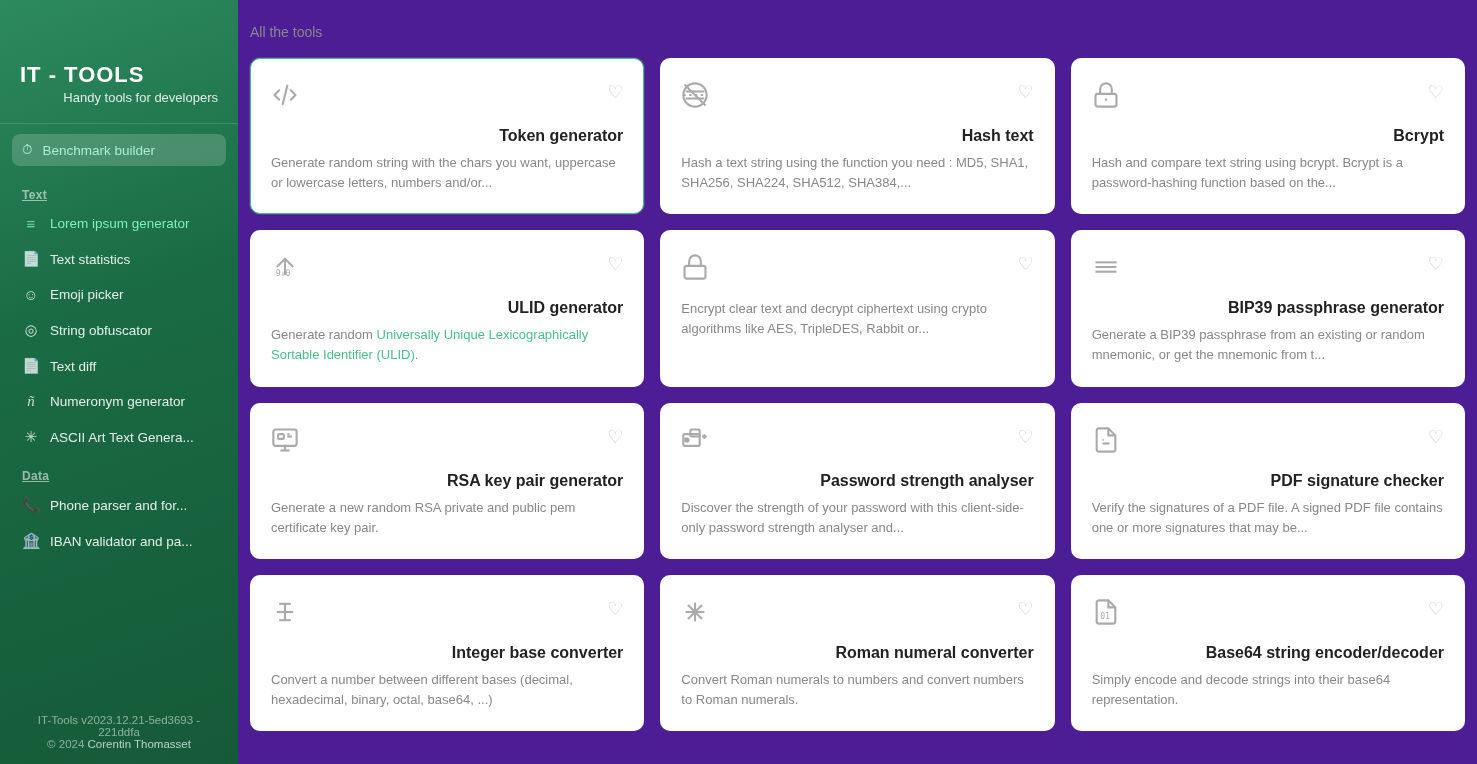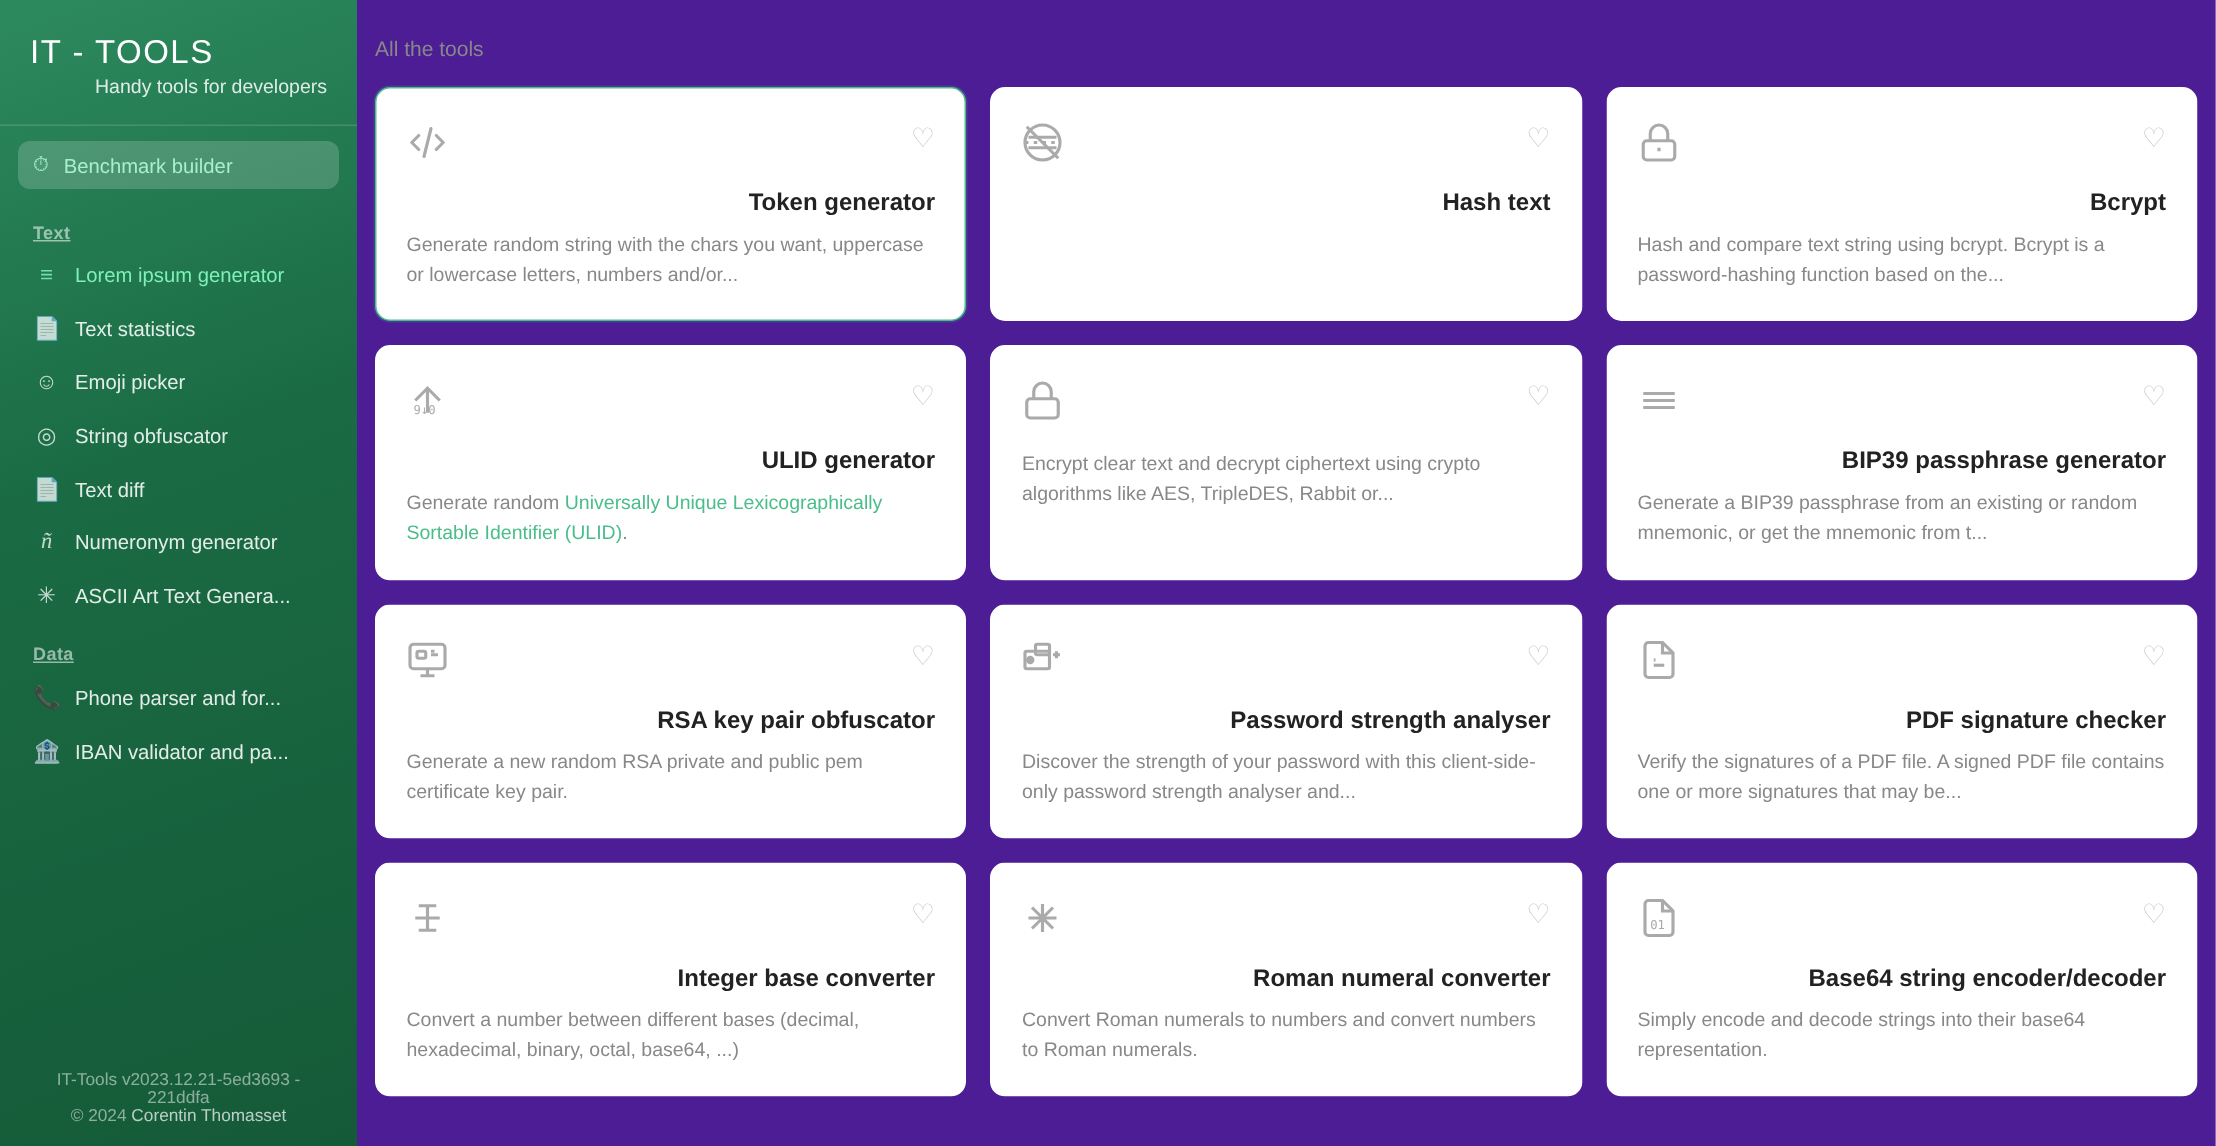--- a/index.html
+++ b/index.html
@@ -18,23 +18,24 @@
     }
     #sidebar::-webkit-scrollbar { width: 4px; }
     #sidebar::-webkit-scrollbar-thumb { background: rgba(255,255,255,0.3); }
 
     .sidebar-header {
       padding: 22px 20px 18px;
       border-bottom: 1px solid rgba(255,255,255,0.15);
     }
     .sidebar-title {
       font-size: 22px;
-      font-weight: 400;
+      font-weight: 700;
       letter-spacing: 1px;
       color: white;
+      margin-top: 40px;
     }
     .sidebar-subtitle {
       font-size: 13px;
       color: rgba(255,255,255,0.85);
       margin-top: 2px;
       text-align: right;
     }
 
     .sidebar-pinned {
       padding: 10px 12px 6px;
@@ -247,20 +248,21 @@
               <ellipse cx="12" cy="12" rx="10" ry="10"></ellipse>
               <line x1="4" y1="9" x2="20" y2="9"></line>
               <line x1="4" y1="15" x2="20" y2="15"></line>
               <line x1="2" y1="12" x2="22" y2="12" stroke-dasharray="2 3"></line>
               <path d="M3 3l18 18"></path>
             </svg>
         </div>
         <div class="heart-icon">♡</div>
       </div>
       <div class="tool-name">Hash text</div>
+      <div class="tool-desc">Hash a text string using the function you need : MD5, SHA1, SHA256, SHA224, SHA512, SHA384,...</div>
     </div>
 
     <div class="tool-card">
       <div class="tool-card-top">
         <div class="tool-icon">
           <svg viewBox="0 0 24 24">
               <rect x="3" y="11" width="18" height="11" rx="2" ry="2"></rect>
               <path d="M7 11V7a5 5 0 0 1 10 0v4"></path>
               <line x1="12" y1="15" x2="12" y2="17"></line>
             </svg>
@@ -321,21 +323,21 @@
               <rect x="2" y="3" width="20" height="14" rx="2"></rect>
               <line x1="8" y1="21" x2="16" y2="21"></line>
               <line x1="12" y1="17" x2="12" y2="21"></line>
               <rect x="6" y="7" width="5" height="4" rx="1"></rect>
               <line x1="14" y1="9" x2="18" y2="9"></line>
               <line x1="14" y1="7" x2="16" y2="7"></line>
             </svg>
         </div>
         <div class="heart-icon">♡</div>
       </div>
-      <div class="tool-name">RSA key pair obfuscator</div>
+      <div class="tool-name">RSA key pair generator</div>
       <div class="tool-desc">Generate a new random RSA private and public pem certificate key pair.</div>
     </div>
 
     <div class="tool-card">
       <div class="tool-card-top">
         <div class="tool-icon">
           <svg viewBox="0 0 24 24">
               <rect x="2" y="7" width="14" height="10" rx="1"></rect>
               <rect x="8" y="3" width="8" height="6" rx="1"></rect>
               <line x1="18" y1="9" x2="22" y2="9"></line>

